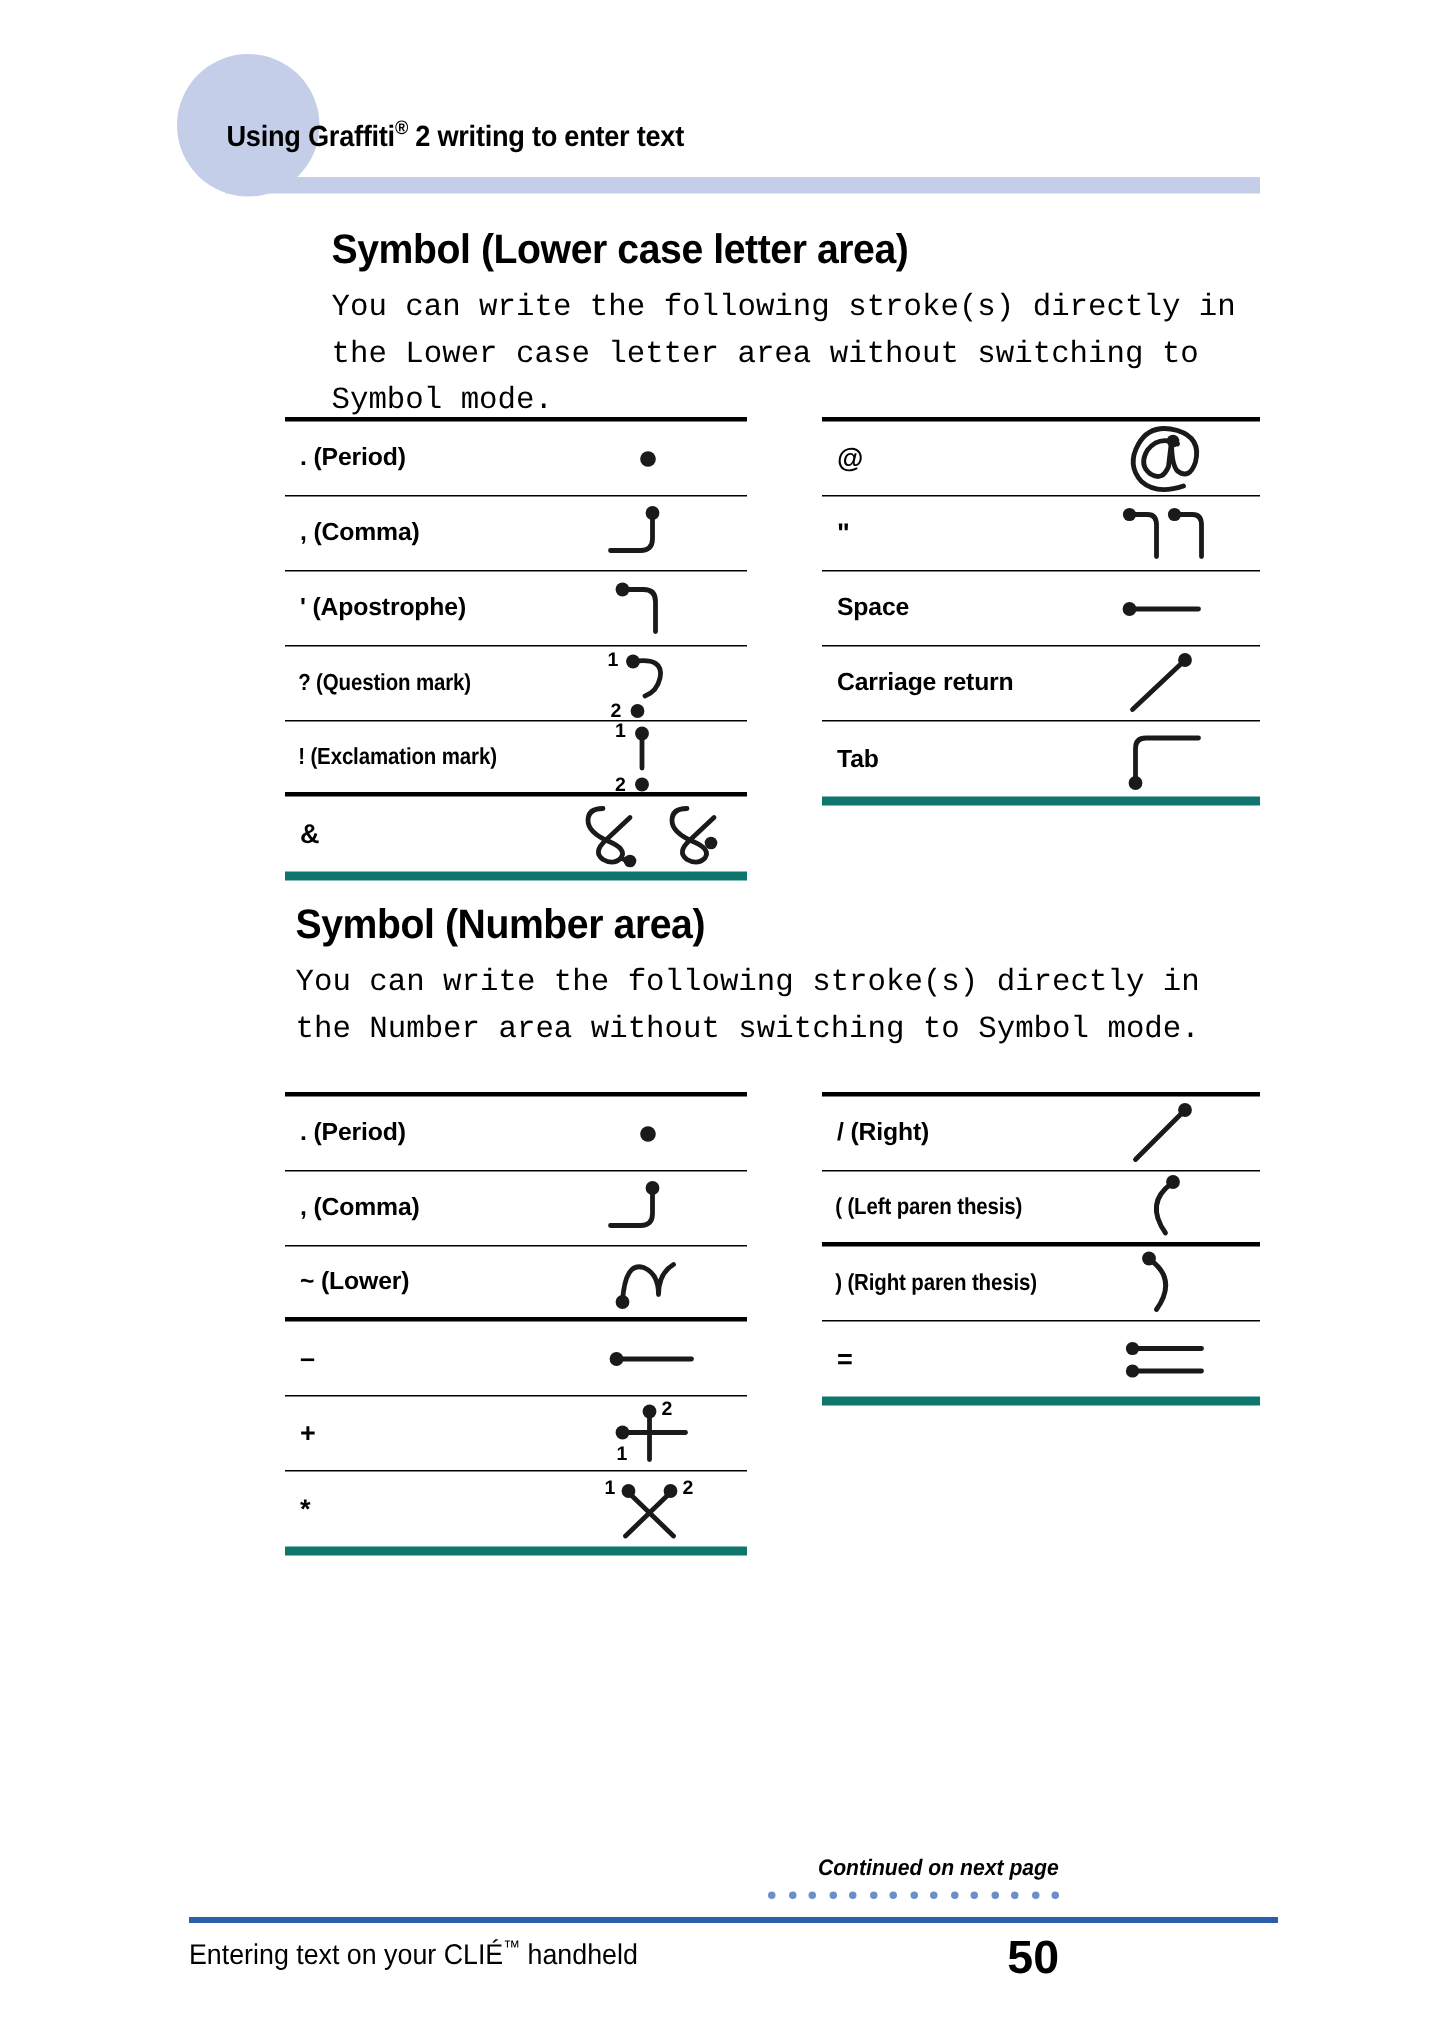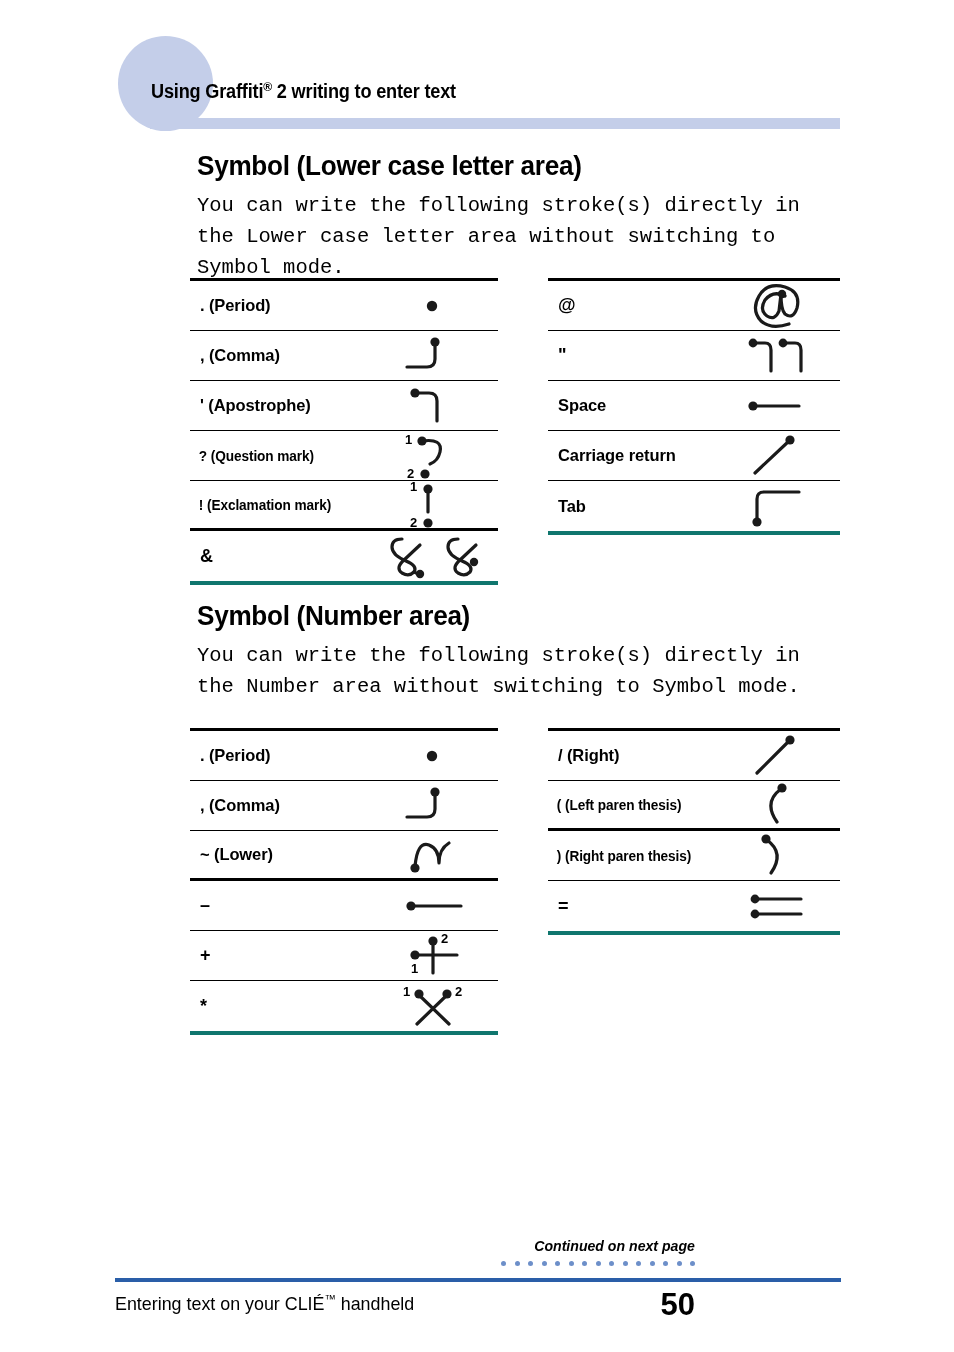--- a/index.html
+++ b/index.html
@@ -69,21 +69,21 @@
     margin: 0;
     width: 645px;
   }
 
   
   .tables { position: absolute; left: 190px; width: 650px; }
   .tbl {
     position: absolute;
     top: 0;
     border-top: 3px solid #000;
-    border-bottom: 4px solid #0f766e;
+    border-bottom: 6px solid #0f766e;
   }
   .tbl.left  { left: 0px;   width: 308px; }
   .tbl.right { left: 358px; width: 292px; }
 
   .trow {
     display: flex;
     align-items: center;
     border-bottom: 1.6px solid #000;
     height: 50px;
     position: relative;
@@ -110,21 +110,21 @@
     transform: translateY(-50%);
     width: 120px;
     height: 48px;
     display: flex;
     align-items: center;
     justify-content: center;
   }
   .tstroke svg { display: block; overflow: visible; }
 
   
-  .footer { position: absolute; left: 1px; top: 1225px; width: 808px; height: 127px; }
+  .footer { position: absolute; left: 12px; top: 1225px; width: 808px; height: 127px; }
   .cont-next {
     position: absolute;
     right: 114px; top: 12px;
     font-size: 15px;
     font-weight: bold;
     font-style: italic;
     color: #000;
     white-space: nowrap;
     transform: scaleX(0.94);
     transform-origin: right center;
@@ -167,21 +167,21 @@
 </style>
 </head>
 <body>
 
 <div class="header-zone">
   <div class="header-circle" style="background: rgb(196, 206, 233);"></div>
   <div class="header-bar" style="background: rgb(196, 206, 233);"></div>
   <div class="header-title"><span>Using Graffiti</span><span class="reg">®</span><span> 2 writing to enter text</span></div>
 </div>
 
-<div class="section" style="top:150px;">
+<div class="section" style="top:150px;margin-left:24px;">
   <h2 class="sec-title">Symbol (Lower case letter area)</h2>
   <p class="sec-body">You can write the following stroke(s) directly in the Lower case letter area without switching to Symbol mode.</p>
 </div>
 
 <div class="tables" id="tables-1" style="top:278px;">
     <div class="tbl left">
       <div class="trow">
         <div class="tlabel">. (Period)</div>
         <div class="tstroke">
           <svg width="110" height="46" viewBox="0 0 110 46">

